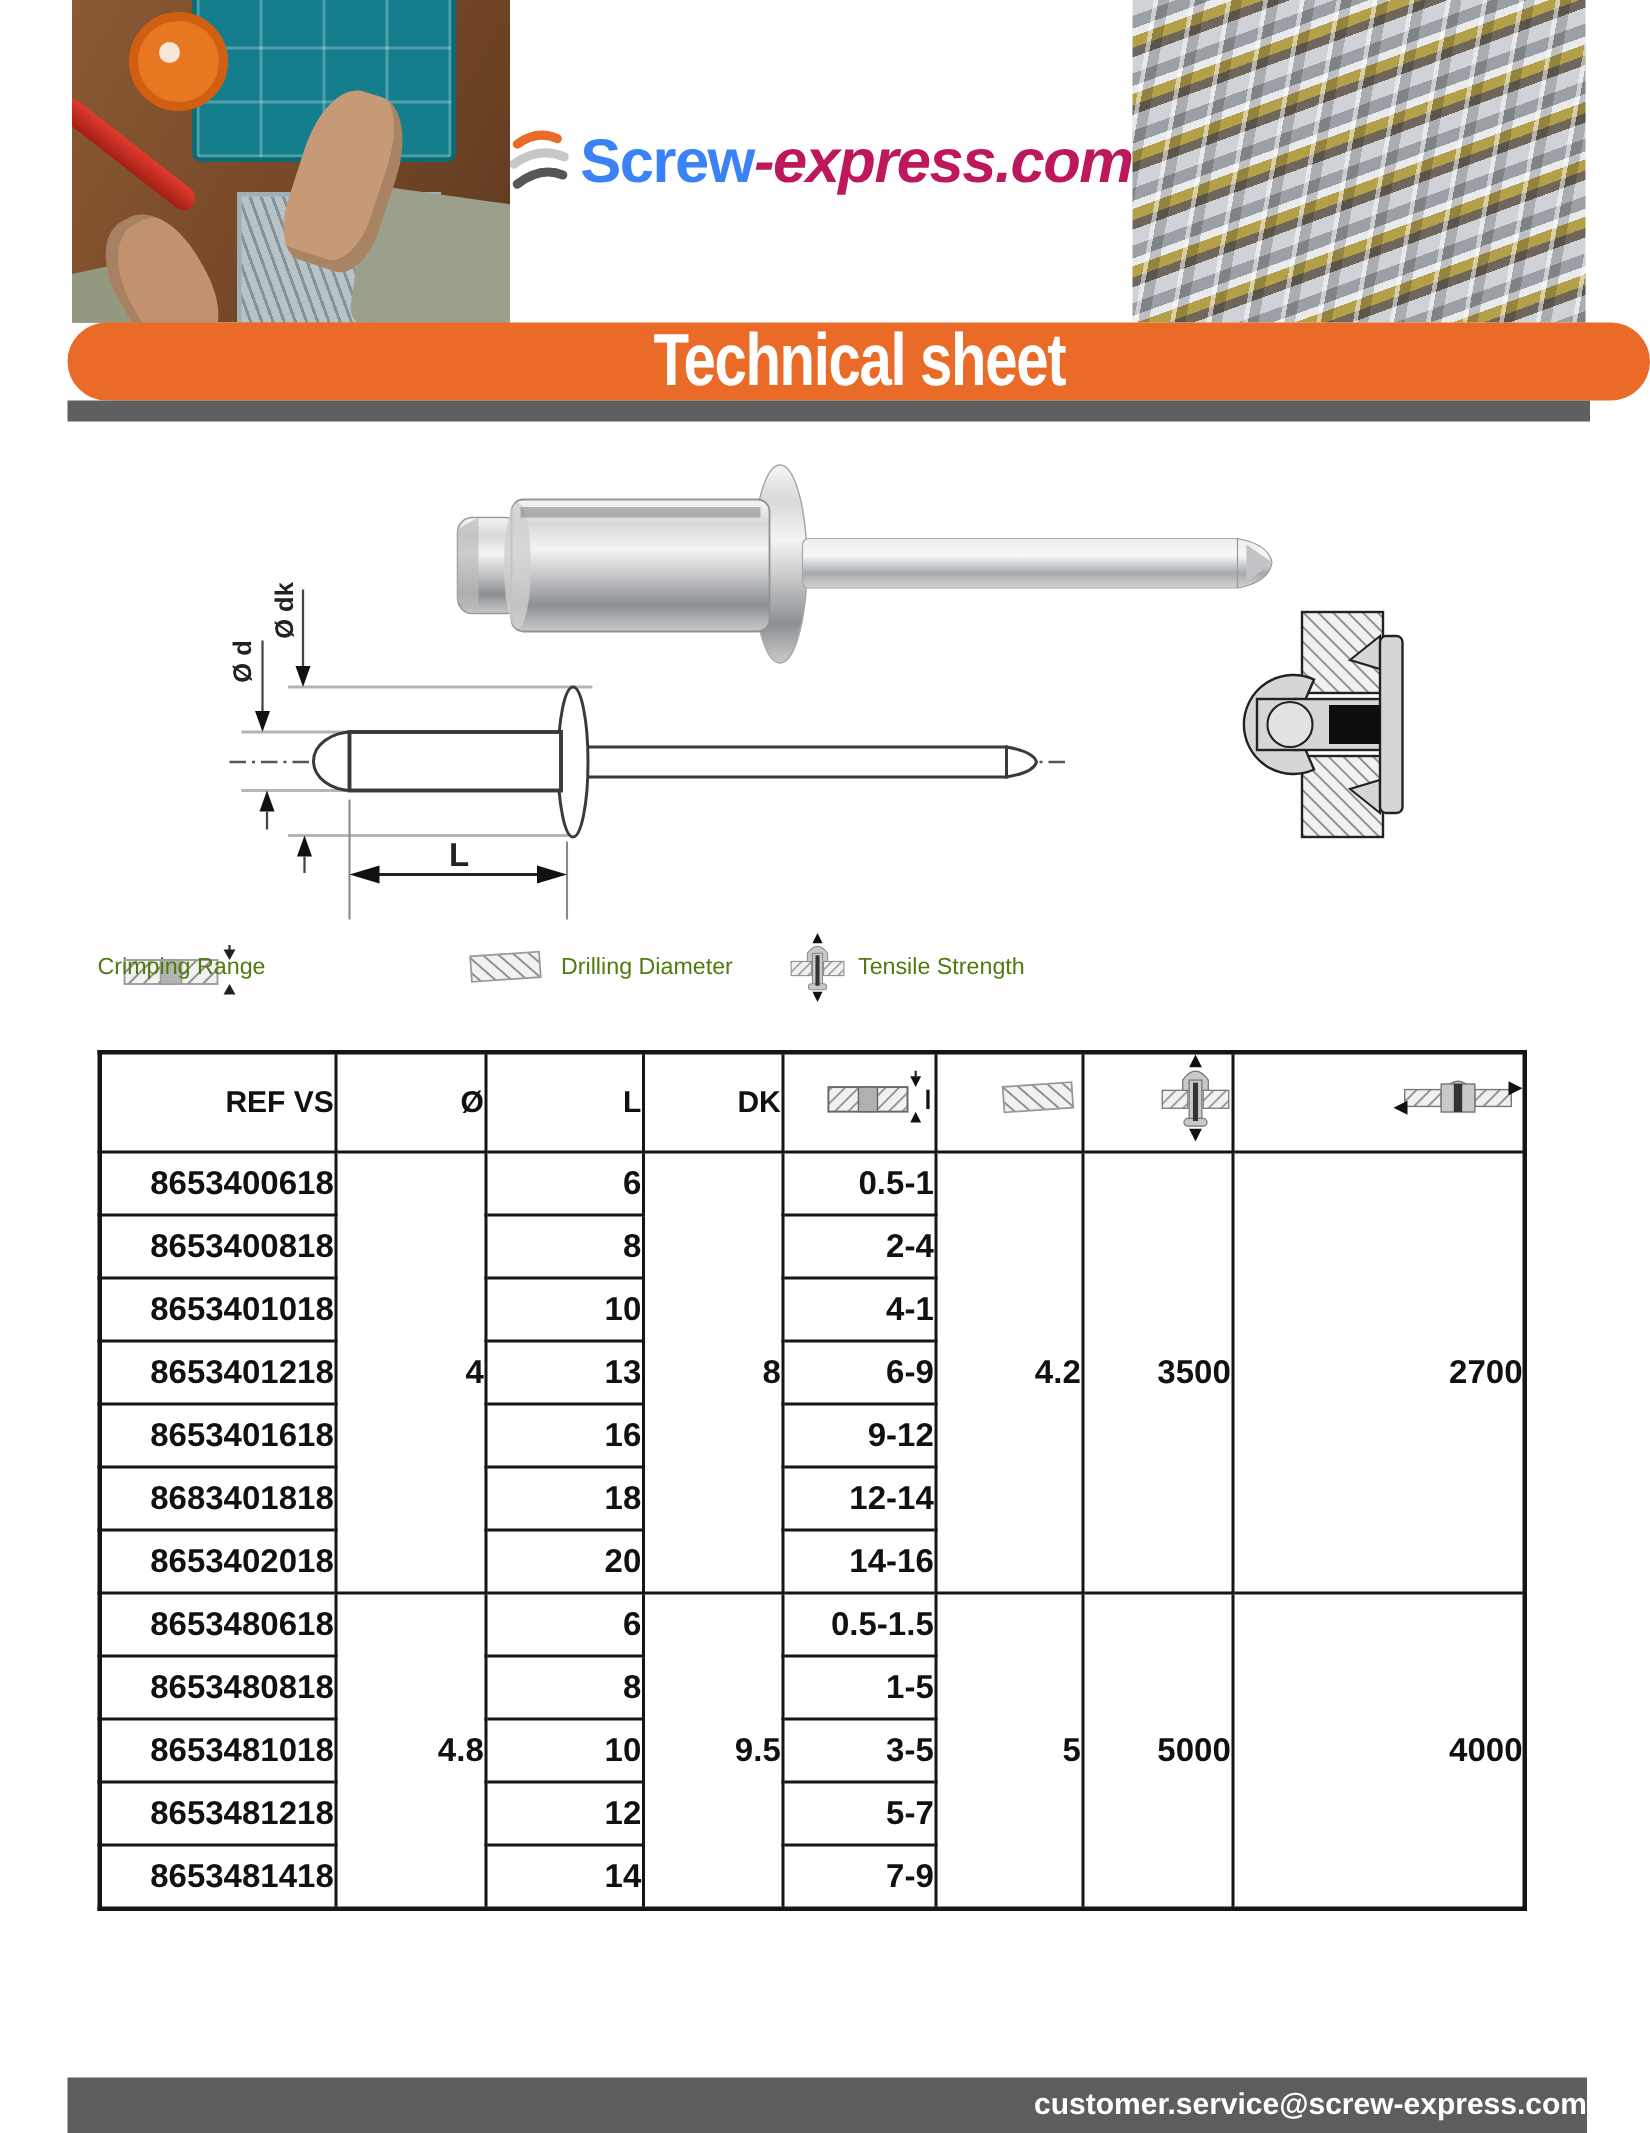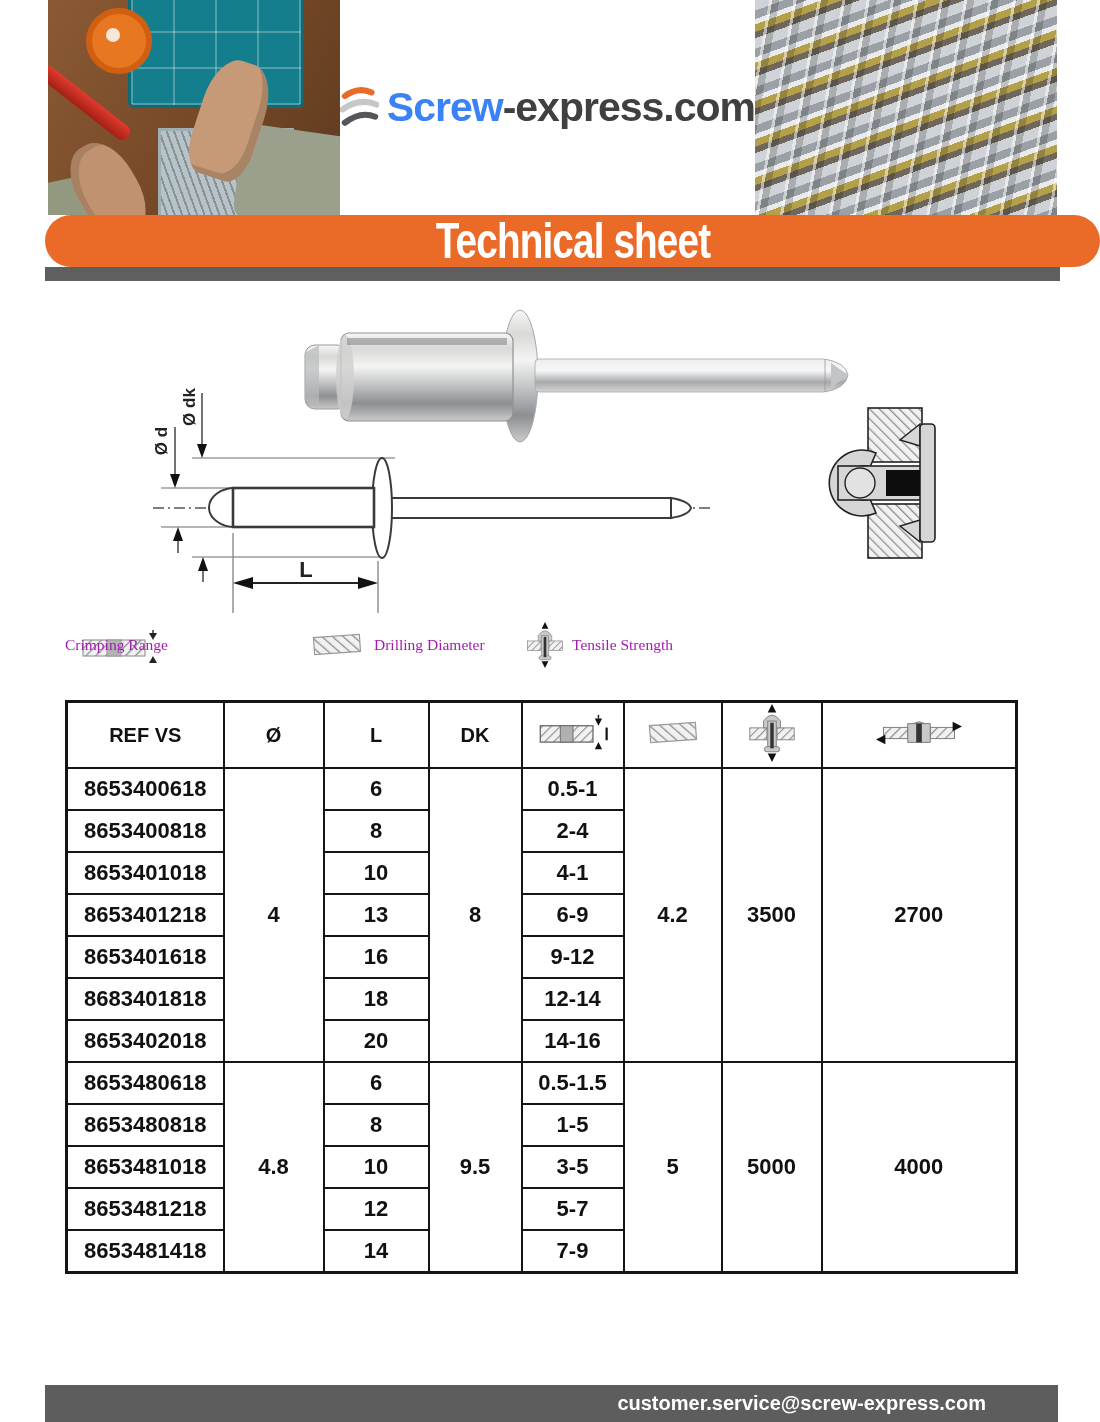--- a/index.html
+++ b/index.html
@@ -25,55 +25,55 @@
   .driver{left:-18px;top:95px;width:110px;height:16px;background:linear-gradient(#e23b2e,#a31f15);transform:rotate(38deg);border-radius:8px;}
   .hand1{left:150px;top:60px;width:64px;height:120px;background:#c69a76;border-radius:40% 40% 30% 30%;transform:rotate(18deg);box-shadow:inset -8px -6px 0 rgba(0,0,0,.15);}
   .hand2{left:30px;top:140px;width:60px;height:100px;background:#c09270;border-radius:45%;transform:rotate(-30deg);box-shadow:inset 6px 6px 0 rgba(0,0,0,.12);}
   .sleeve1{left:190px;top:130px;width:110px;height:95px;background:#9aa08b;border-radius:14px 0 0 14px;transform:rotate(8deg);}
   .sleeve2{left:-20px;top:178px;width:90px;height:60px;background:#93997f;border-radius:0 14px 14px 0;transform:rotate(-12deg);}
 
   .logo{position:absolute;left:340px;top:52px;width:415px;height:110px;
         display:flex;align-items:center;justify-content:center;gap:8px;background:#fff;}
   .logo-text{font-size:41px;font-weight:bold;letter-spacing:-1px;white-space:nowrap;}
   .logo-primary{color:#3b82f6;}
-  .logo-secondary{color:#404040;}
+  .logo-secondary{color:#be185d;font-style:italic;}
 
   
   .banner{position:absolute;left:45px;right:0;top:215px;height:52px;background:#ea6a28;
           display:flex;align-items:center;justify-content:center;border-radius:26px;}
   .banner-title{color:#fff;font-size:44px;font-weight:bold;transform:scale(.88,1.12);letter-spacing:-1px;}
   .banner-shadow{position:absolute;left:45px;top:267px;width:1015px;height:14px;background:#5f5f5f;}
 
   
   .fig{position:absolute;}
   #product-photo{left:295px;top:305px;}
   #tech-drawing{left:95px;top:375px;}
   #joint-diagram{left:820px;top:400px;}
 
   
   .legend-item{position:absolute;top:622px;height:46px;display:flex;align-items:center;gap:8px;
-               color:#a21caf;font-size:15.5px;font-family:Liberation Serif, serif;}
+               color:#4d7c0f;font-size:15.5px;}
   .legend-label{white-space:nowrap;position:relative;z-index:1;}
   #legend-crimping{left:65px;}
   #legend-crimping svg{position:absolute;left:16px;top:8px;z-index:0;}
   #legend-drilling{left:308px;}
   #legend-tensile{left:526px;}
   #legend-shear{left:752px;}
 
   
   table.spec{position:absolute;left:65px;top:700px;width:950px;border-collapse:collapse;
              table-layout:fixed;border:3px solid #151515;}
-  .spec th,.spec td{border:2px solid #151515;text-align:center;vertical-align:middle;
+  .spec th,.spec td{border:2px solid #151515;text-align:right;vertical-align:middle;
                     font-weight:bold;padding:0;background:#fff;}
   .spec thead th{height:64px;font-size:20px;}
   .spec tbody td{height:40px;font-size:22px;}
 
   
   .footer-bar{position:absolute;left:45px;top:1385px;width:1013px;height:37px;background:#5d5d5d;
-              display:flex;align-items:center;justify-content:flex-end;box-sizing:border-box;padding-right:72px;}
+              display:flex;align-items:center;justify-content:flex-end;box-sizing:border-box;}
   .footer-email{color:#fff;font-size:20px;font-weight:bold;}
 </style>
 </head>
 <body>
 
 <svg width="0" height="0" style="position:absolute" aria-hidden="true">
   <defs>
     <pattern id="hatchA" patternUnits="userSpaceOnUse" width="7" height="7" patternTransform="rotate(45)">
       <rect width="7" height="7" fill="#f1f1f1"></rect>
         <line x1="0" y1="0" x2="0" y2="7" stroke="#8f8f8f" stroke-width="2.6"></line>

